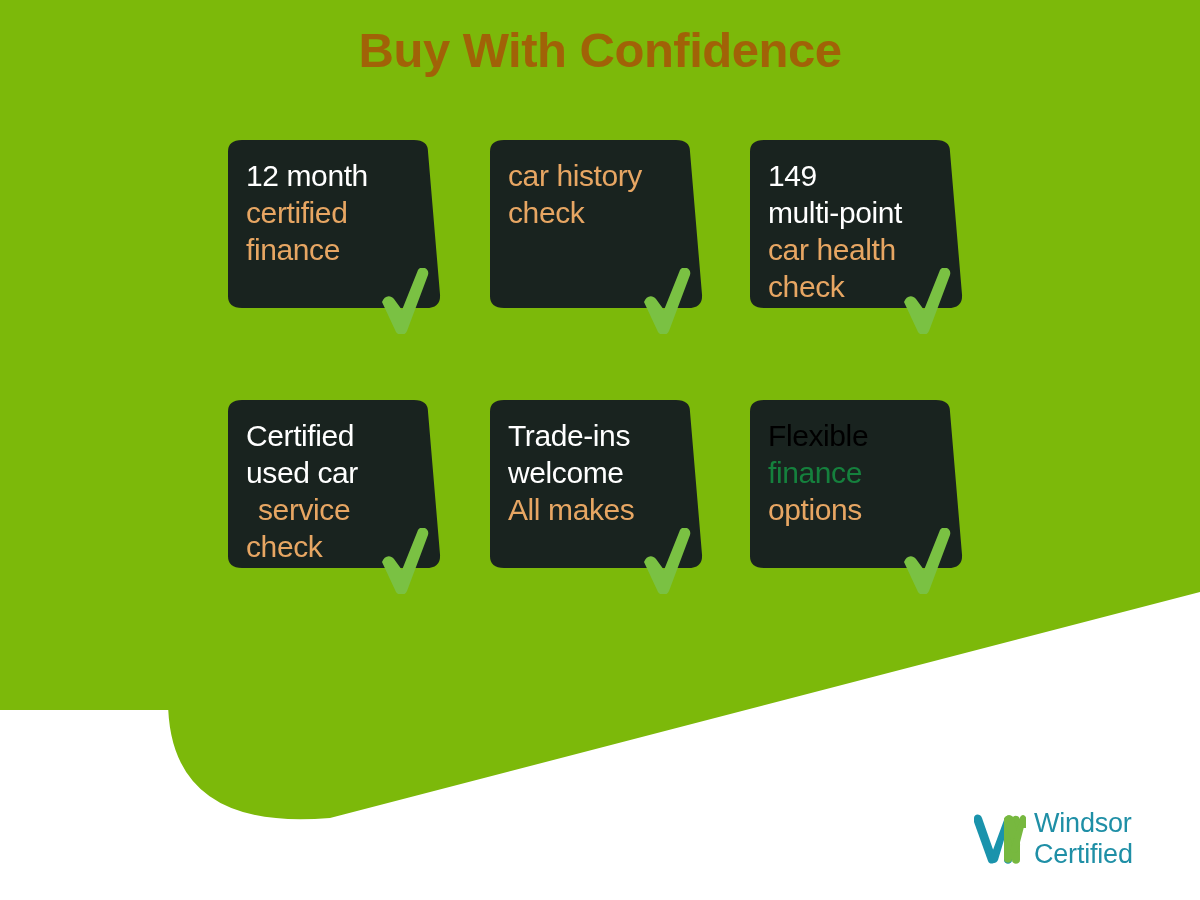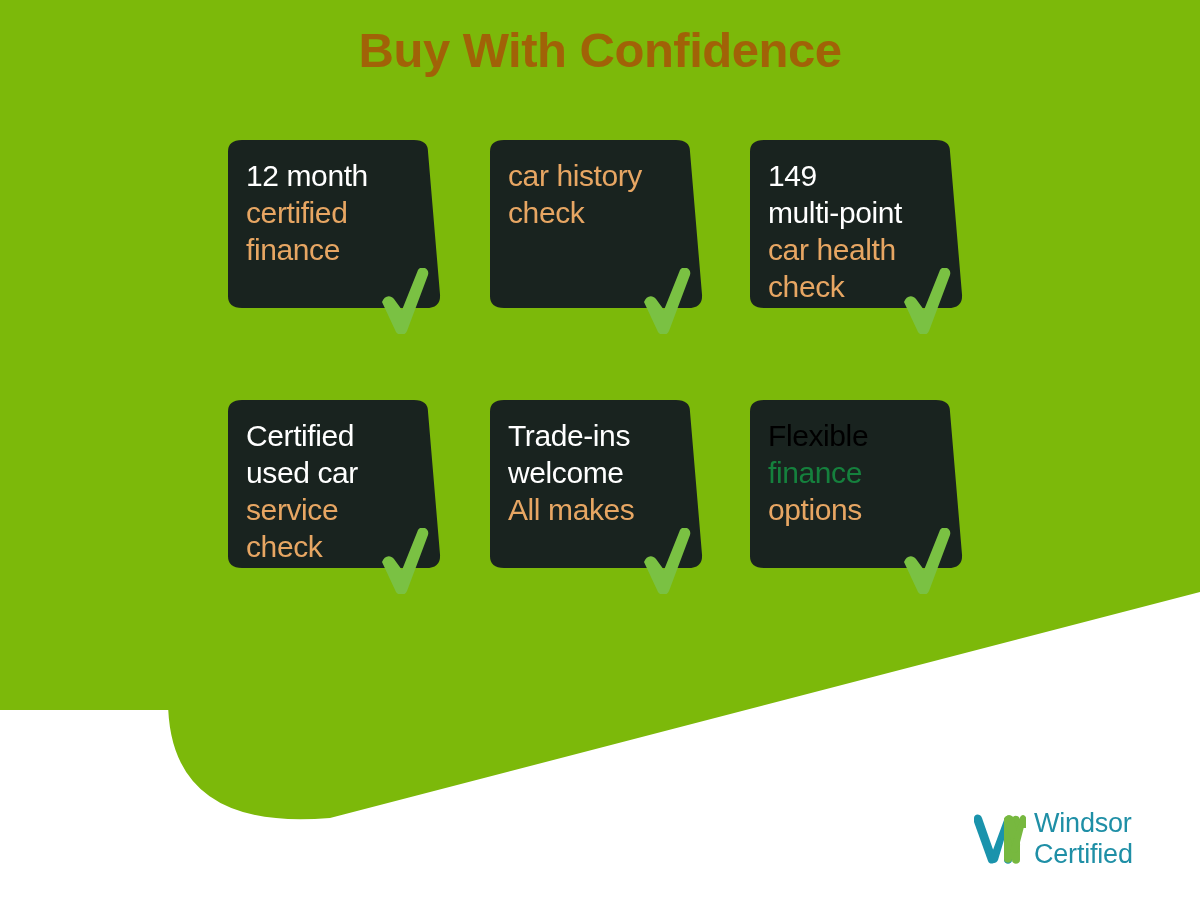--- a/index.html
+++ b/index.html
@@ -186,21 +186,21 @@
 
     <div class="card-row">
 
       <div class="card c0">
         <svg class="card-shape" viewBox="0 0 215 200" preserveAspectRatio="none" aria-hidden="true">
           <path d="M 14,0 L 186,0 Q 200,0 200,14 L 212,184 Q 213,200 198,200 L 14,200 Q 0,200 0,186 L 0,14 Q 0,0 14,0 Z" fill="#19231f"></path>
         </svg>
         <div class="card-body">
           <div class="line white" style="color: rgb(255, 255, 255);">Certified</div>
           <div class="line white" style="color: rgb(255, 255, 255);">used car</div>
-          <div class="line amber" style="color: rgb(231, 166, 99);">service</div>
+          <div class="line amber" style="color: rgb(231, 166, 99); margin-left: 12px;">service</div>
           <div class="line amber" style="color: rgb(231, 166, 99);">check</div>
         </div>
         <svg class="tick" style="left:150px; top:128px;" viewBox="0 0 54 66" aria-hidden="true">
           <path d="M 4,34 C 6,28 12,26 16,31 L 24,42 L 40,2 C 43,-3 52,0 50,7 L 29,63 C 27,68 21,68 18,64 Z" fill="#7ac143"></path>
         </svg>
       </div>
 
       <div class="card c1">
         <svg class="card-shape" viewBox="0 0 215 200" preserveAspectRatio="none" aria-hidden="true">
           <path d="M 14,0 L 186,0 Q 200,0 200,14 L 212,184 Q 213,200 198,200 L 14,200 Q 0,200 0,186 L 0,14 Q 0,0 14,0 Z" fill="#19231f"></path>

